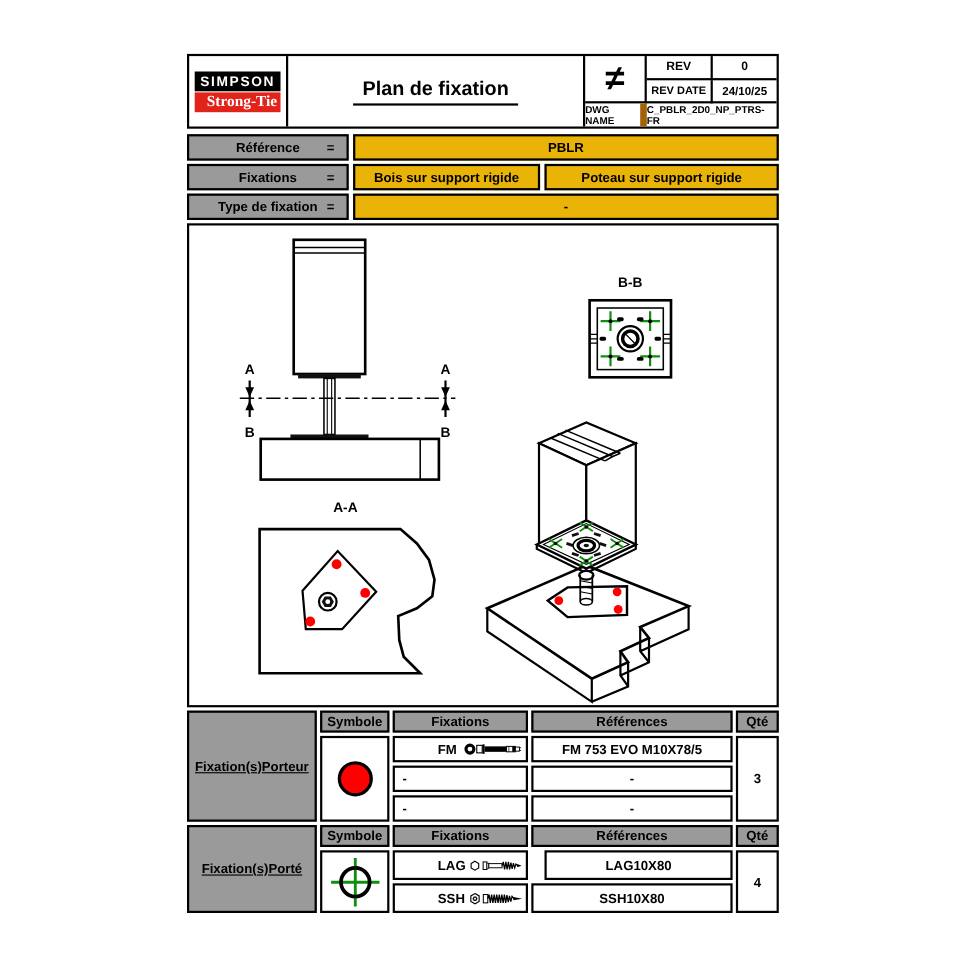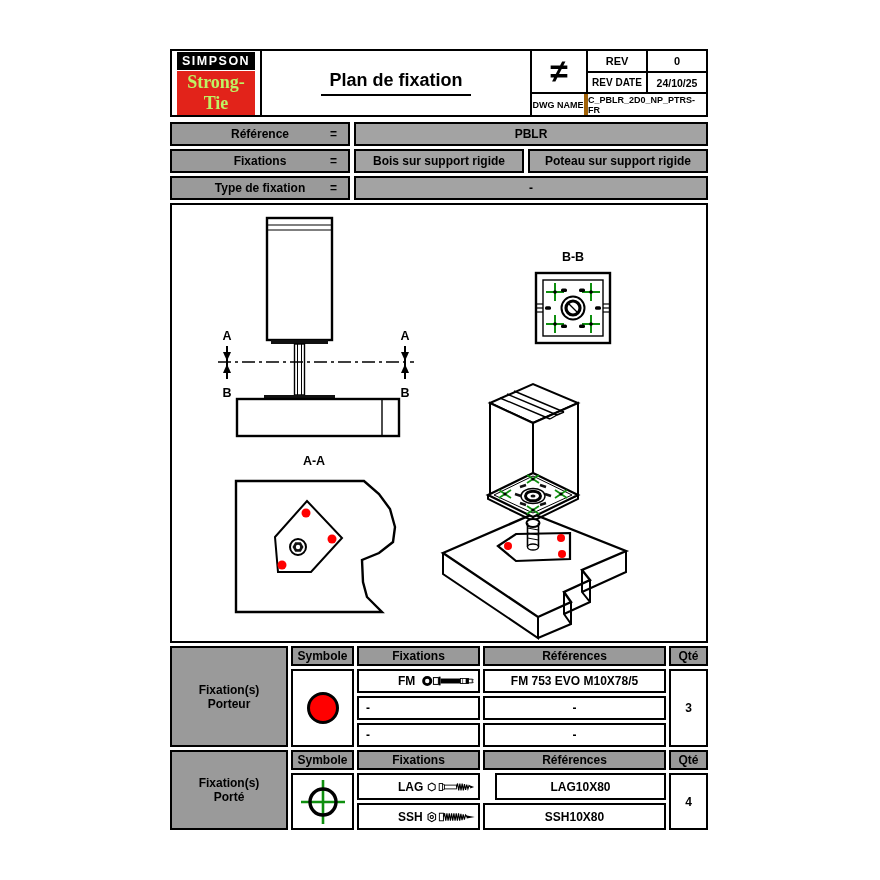--- a/index.html
+++ b/index.html
@@ -5,57 +5,57 @@
   html,body{margin:0;padding:0;background:#ffffff;}
   .page{position:relative;width:880px;height:880px;background:#fff;overflow:hidden;
         font-family:"Liberation Sans",sans-serif;font-weight:bold;color:#000;}
   .doc{position:absolute;left:170px;top:49px;width:538px;}
 
   
   .hdr{box-sizing:border-box;height:68px;border:2.5px solid #000;display:flex;background:#fff;}
   .logo-cell{box-sizing:border-box;width:90px;border-right:2px solid #000;display:flex;flex-direction:column;
              align-items:center;justify-content:center;gap:1px;padding:17px;}
   .logo-top{background:#000;color:#fff;font-size:12.5px;letter-spacing:1.5px;padding:2px 5px;width:68px;text-align:center;}
-  .logo-bot{background:#e2231a;color:#bef264;font-family:"Liberation Serif",serif;font-size:18px;padding:1px 3px;width:72px;text-align:center;}
+  .logo-bot{background:#e2231a;color:#ffffff;font-family:"Liberation Serif",serif;font-size:14px;padding:1px 3px;width:72px;text-align:right;}
   .title-cell{flex:1;display:flex;align-items:center;justify-content:center;}
   .doc-title{font-size:18px;border-bottom:2.5px solid #000;padding:0 8px 3px;}
   .rev-block{box-sizing:border-box;width:176px;border-left:2px solid #000;display:grid;
              grid-template-columns:56px 60px 1fr;grid-template-rows:22px 21px 1fr;}
   .rc{box-sizing:border-box;display:flex;align-items:center;justify-content:center;font-size:11px;}
   .rc-sym{grid-area:1/1/3/2;border-right:2px solid #000;border-bottom:2px solid #000;font-size:32px;}
   .rc-k1{grid-area:1/2/2/3;border-right:2px solid #000;border-bottom:2px solid #000;}
   .rc-v1{grid-area:1/3/2/4;border-bottom:2px solid #000;}
   .rc-k2{grid-area:2/2/3/3;border-right:2px solid #000;border-bottom:2px solid #000;font-size:10px;}
   .rc-v2{grid-area:2/3/3/4;border-bottom:2px solid #000;font-size:10.5px;}
-  .rc-k3{grid-area:3/1/4/2;border-right:4px solid #a16207;font-size:9px;}
+  .rc-k3{grid-area:3/1/4/2;border-right:6px solid #a16207;font-size:9px;}
   .rc-v3{grid-area:3/2/4/4;font-size:9px;}
 
   
   .ref-table{margin-top:5px;}
   .ref-row{display:flex;gap:4px;margin-bottom:3px;height:24px;}
-  .ref-lbl{box-sizing:border-box;width:180px;background:#9a9a9a;border:2px solid #000;position:relative;
+  .ref-lbl{box-sizing:border-box;width:147px;background:#9a9a9a;border:2px solid #000;position:relative;
            display:flex;align-items:center;justify-content:center;font-size:12px;}
   .ref-eq{position:absolute;right:11px;font-size:12px;}
-  .ref-val{box-sizing:border-box;flex:1;border:2px solid #000;background:#a3a3a3;display:flex;
+  .ref-val{box-sizing:border-box;flex:1;border:2px solid #000;background:#eab308;display:flex;
            align-items:center;justify-content:center;font-size:12px;}
   .ref-val.half{flex:0 0 170px;}
 
   
   .draw-area{box-sizing:border-box;margin-top:2px;height:440px;border:2px solid #000;position:relative;background:#fff;}
   .draw-area svg{position:absolute;}
   .svgt{font:bold 12.5px "Liberation Sans",sans-serif;fill:#000;text-anchor:middle;}
 
   
   .fix-table{display:grid;grid-template-columns:118px 63px 123px 183px 1fr;gap:3px;margin-top:3px;}
   .porteur{grid-template-rows:20px 24px 24px 24px;}
   .porte{grid-template-rows:20px 27px 27px;}
   .tc{box-sizing:border-box;border:2px solid #000;background:#fff;display:flex;align-items:center;
       justify-content:center;font-size:12px;}
   .tc.gray{background:#9a9a9a;}
-  .tc.titlecell{flex-direction:column;line-height:14px;}
+  .tc.titlecell{flex-direction:row;line-height:14px;text-decoration:underline;}
   .tc.fixcell{justify-content:flex-start;padding-left:7px;gap:3px;}
   .fix-code{width:30px;text-align:left;font-size:12px;padding-left:32px;}
 </style>
 </head>
 <body>
 
 <div class="page">
   <div class="doc">
 
     <div class="hdr">

